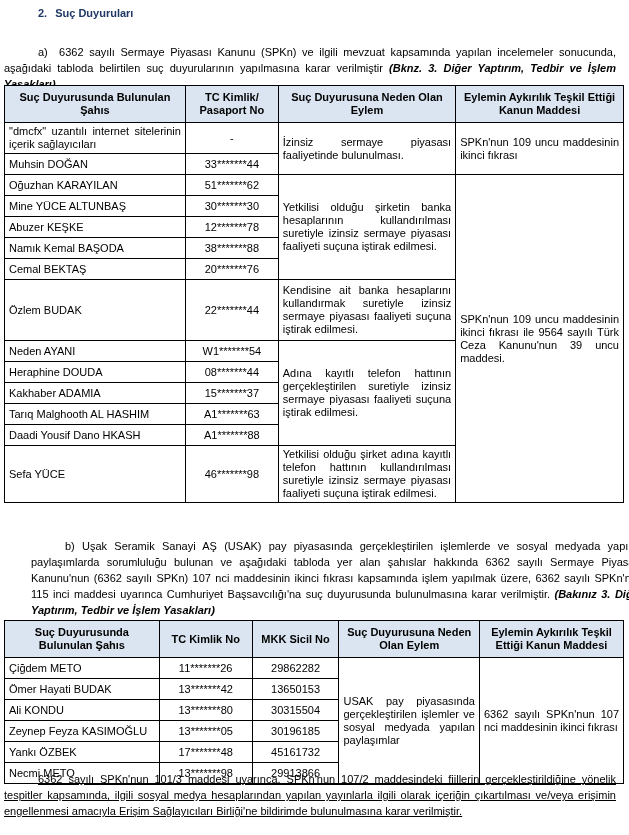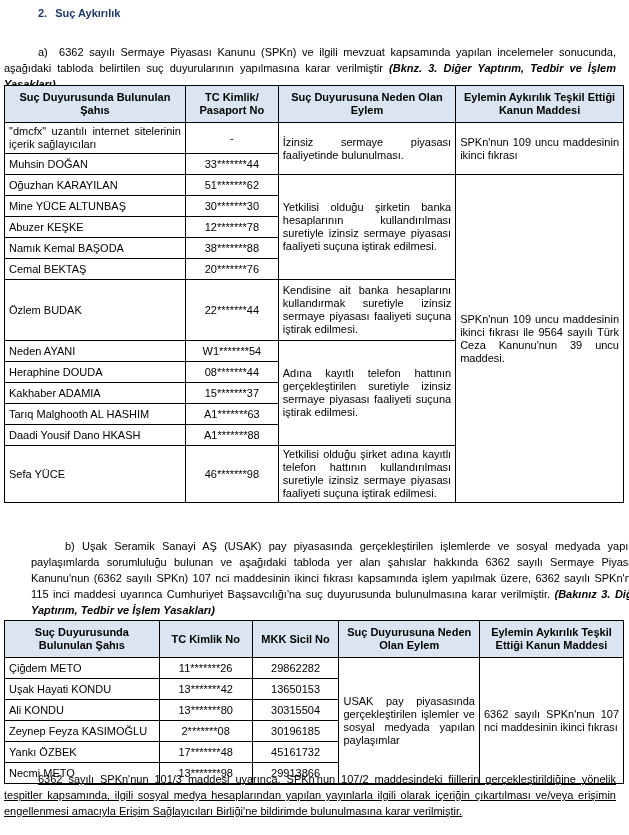--- a/index.html
+++ b/index.html
@@ -31,21 +31,21 @@
   td.j { text-align: justify; line-height: 13px; }
   tr.r td { height: 20px; }
   #t1 { left: 4px; top: 85px; width: 620px; border: 1.5px solid #000; }
   #t2 { left: 4px; top: 620px; width: 620px; border: 1.5px solid #000; }
   #t2 th { border-top: none; }
 </style>
 </head>
 <body>
 
 <div class="section-title">
-  <span class="num">2.</span><span>Suç Aykırılık</span>
+  <span class="num">2.</span><span>Suç Duyuruları</span>
 </div>
 
 <div class="para" style="top:44px;">
   <span class="indent"></span><span>a)</span>&nbsp; <span>6362 sayılı Sermaye Piyasası Kanunu (SPKn) ve ilgili mevzuat kapsamında yapılan incelemeler sonucunda, aşağıdaki tabloda belirtilen suç duyurularının yapılmasına karar verilmiştir </span><span class="bi">(Bknz. 3. Diğer Yaptırım, Tedbir ve İşlem Yasakları)</span><span>.</span>
 </div>
 
 <table id="t1">
   <colgroup>
       <col style="width:152px">
       <col style="width:78px">
@@ -146,32 +146,32 @@
     <th>Eylemin Aykırılık Teşkil Ettiği Kanun Maddesi</th>
   </tr>
   <tr class="r">
     <td>Çiğdem METO</td>
     <td class="c">11*******26</td>
     <td class="c">29862282</td>
     <td class="j" rowspan="6">USAK pay piyasasında gerçekleştirilen işlemler ve sosyal medyada yapılan paylaşımlar</td>
     <td class="j" rowspan="6">6362 sayılı SPKn'nun 107 nci maddesinin ikinci fıkrası</td>
   </tr>
   <tr class="r">
-    <td>Uşak Hayati KONDU</td>
+    <td>Ömer Hayati BUDAK</td>
     <td class="c">13*******42</td>
     <td class="c">13650153</td>
   </tr>
   <tr class="r">
     <td>Ali KONDU</td>
     <td class="c">13*******80</td>
     <td class="c">30315504</td>
   </tr>
   <tr class="r">
     <td>Zeynep Feyza KASIMOĞLU</td>
-    <td class="c">2*******08</td>
+    <td class="c">13*******05</td>
     <td class="c">30196185</td>
   </tr>
   <tr class="r">
     <td>Yankı ÖZBEK</td>
     <td class="c">17*******48</td>
     <td class="c">45161732</td>
   </tr>
   <tr class="r">
     <td>Necmi METO</td>
     <td class="c">13*******98</td>

